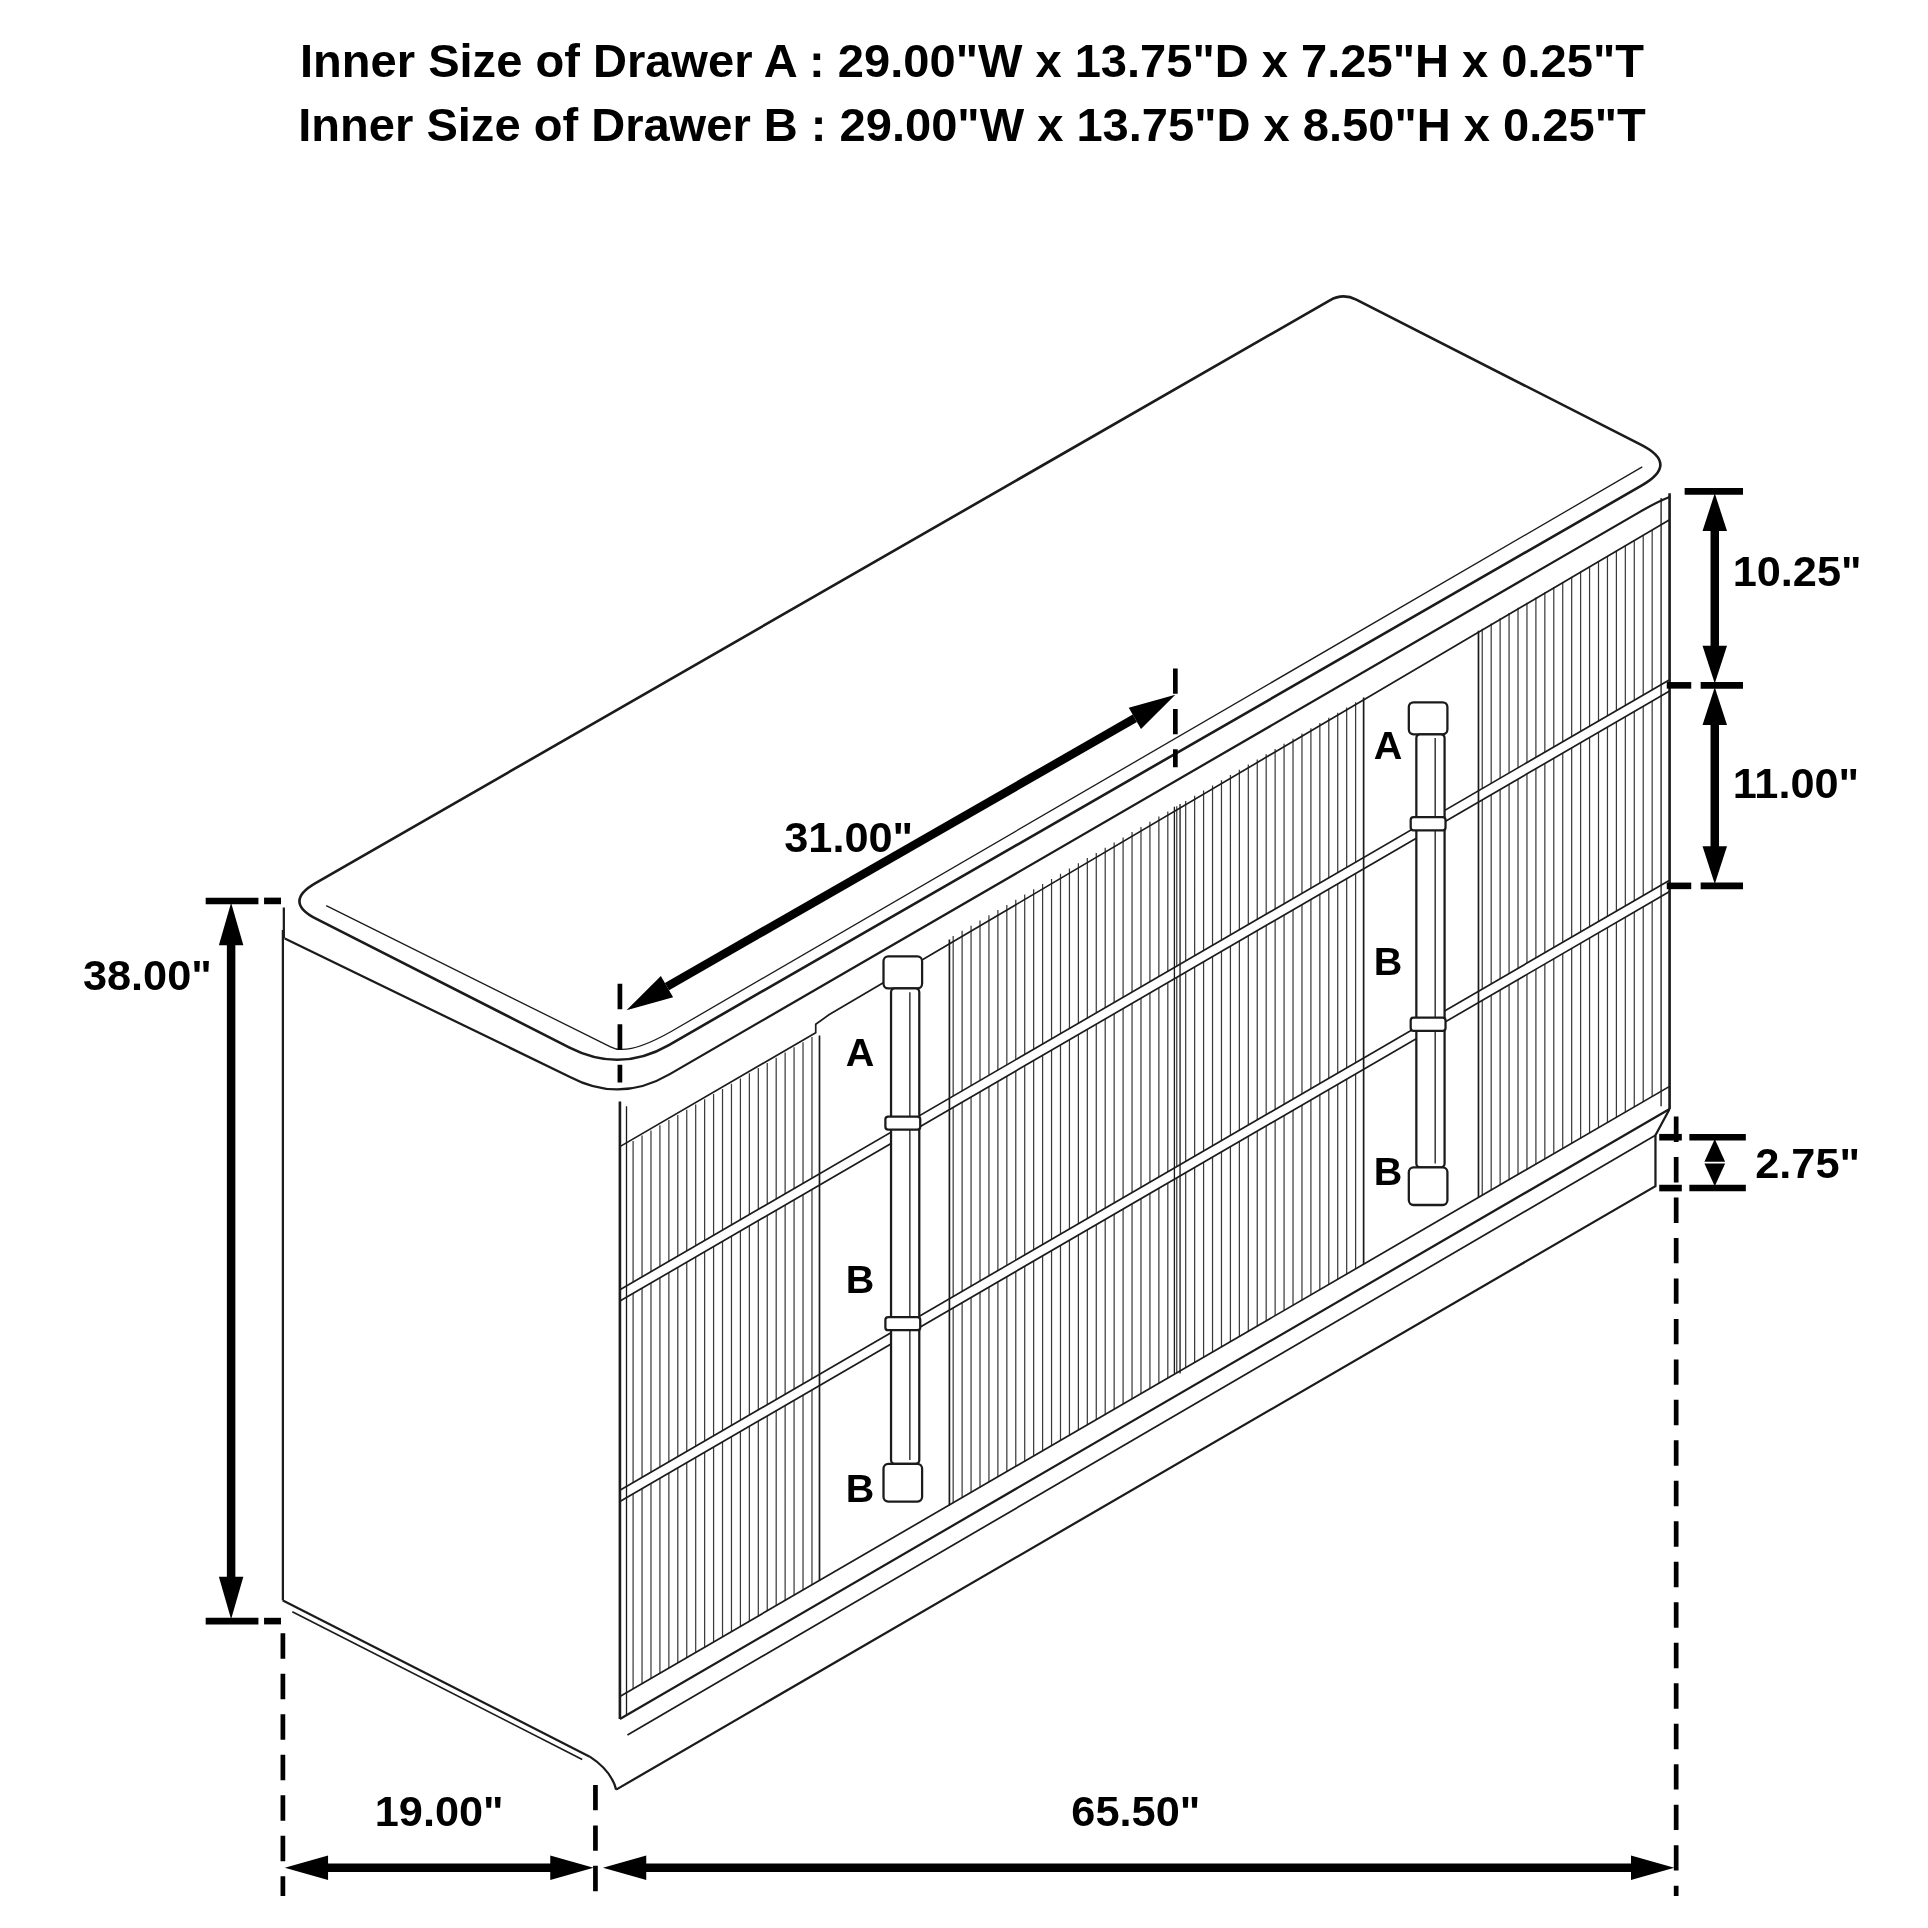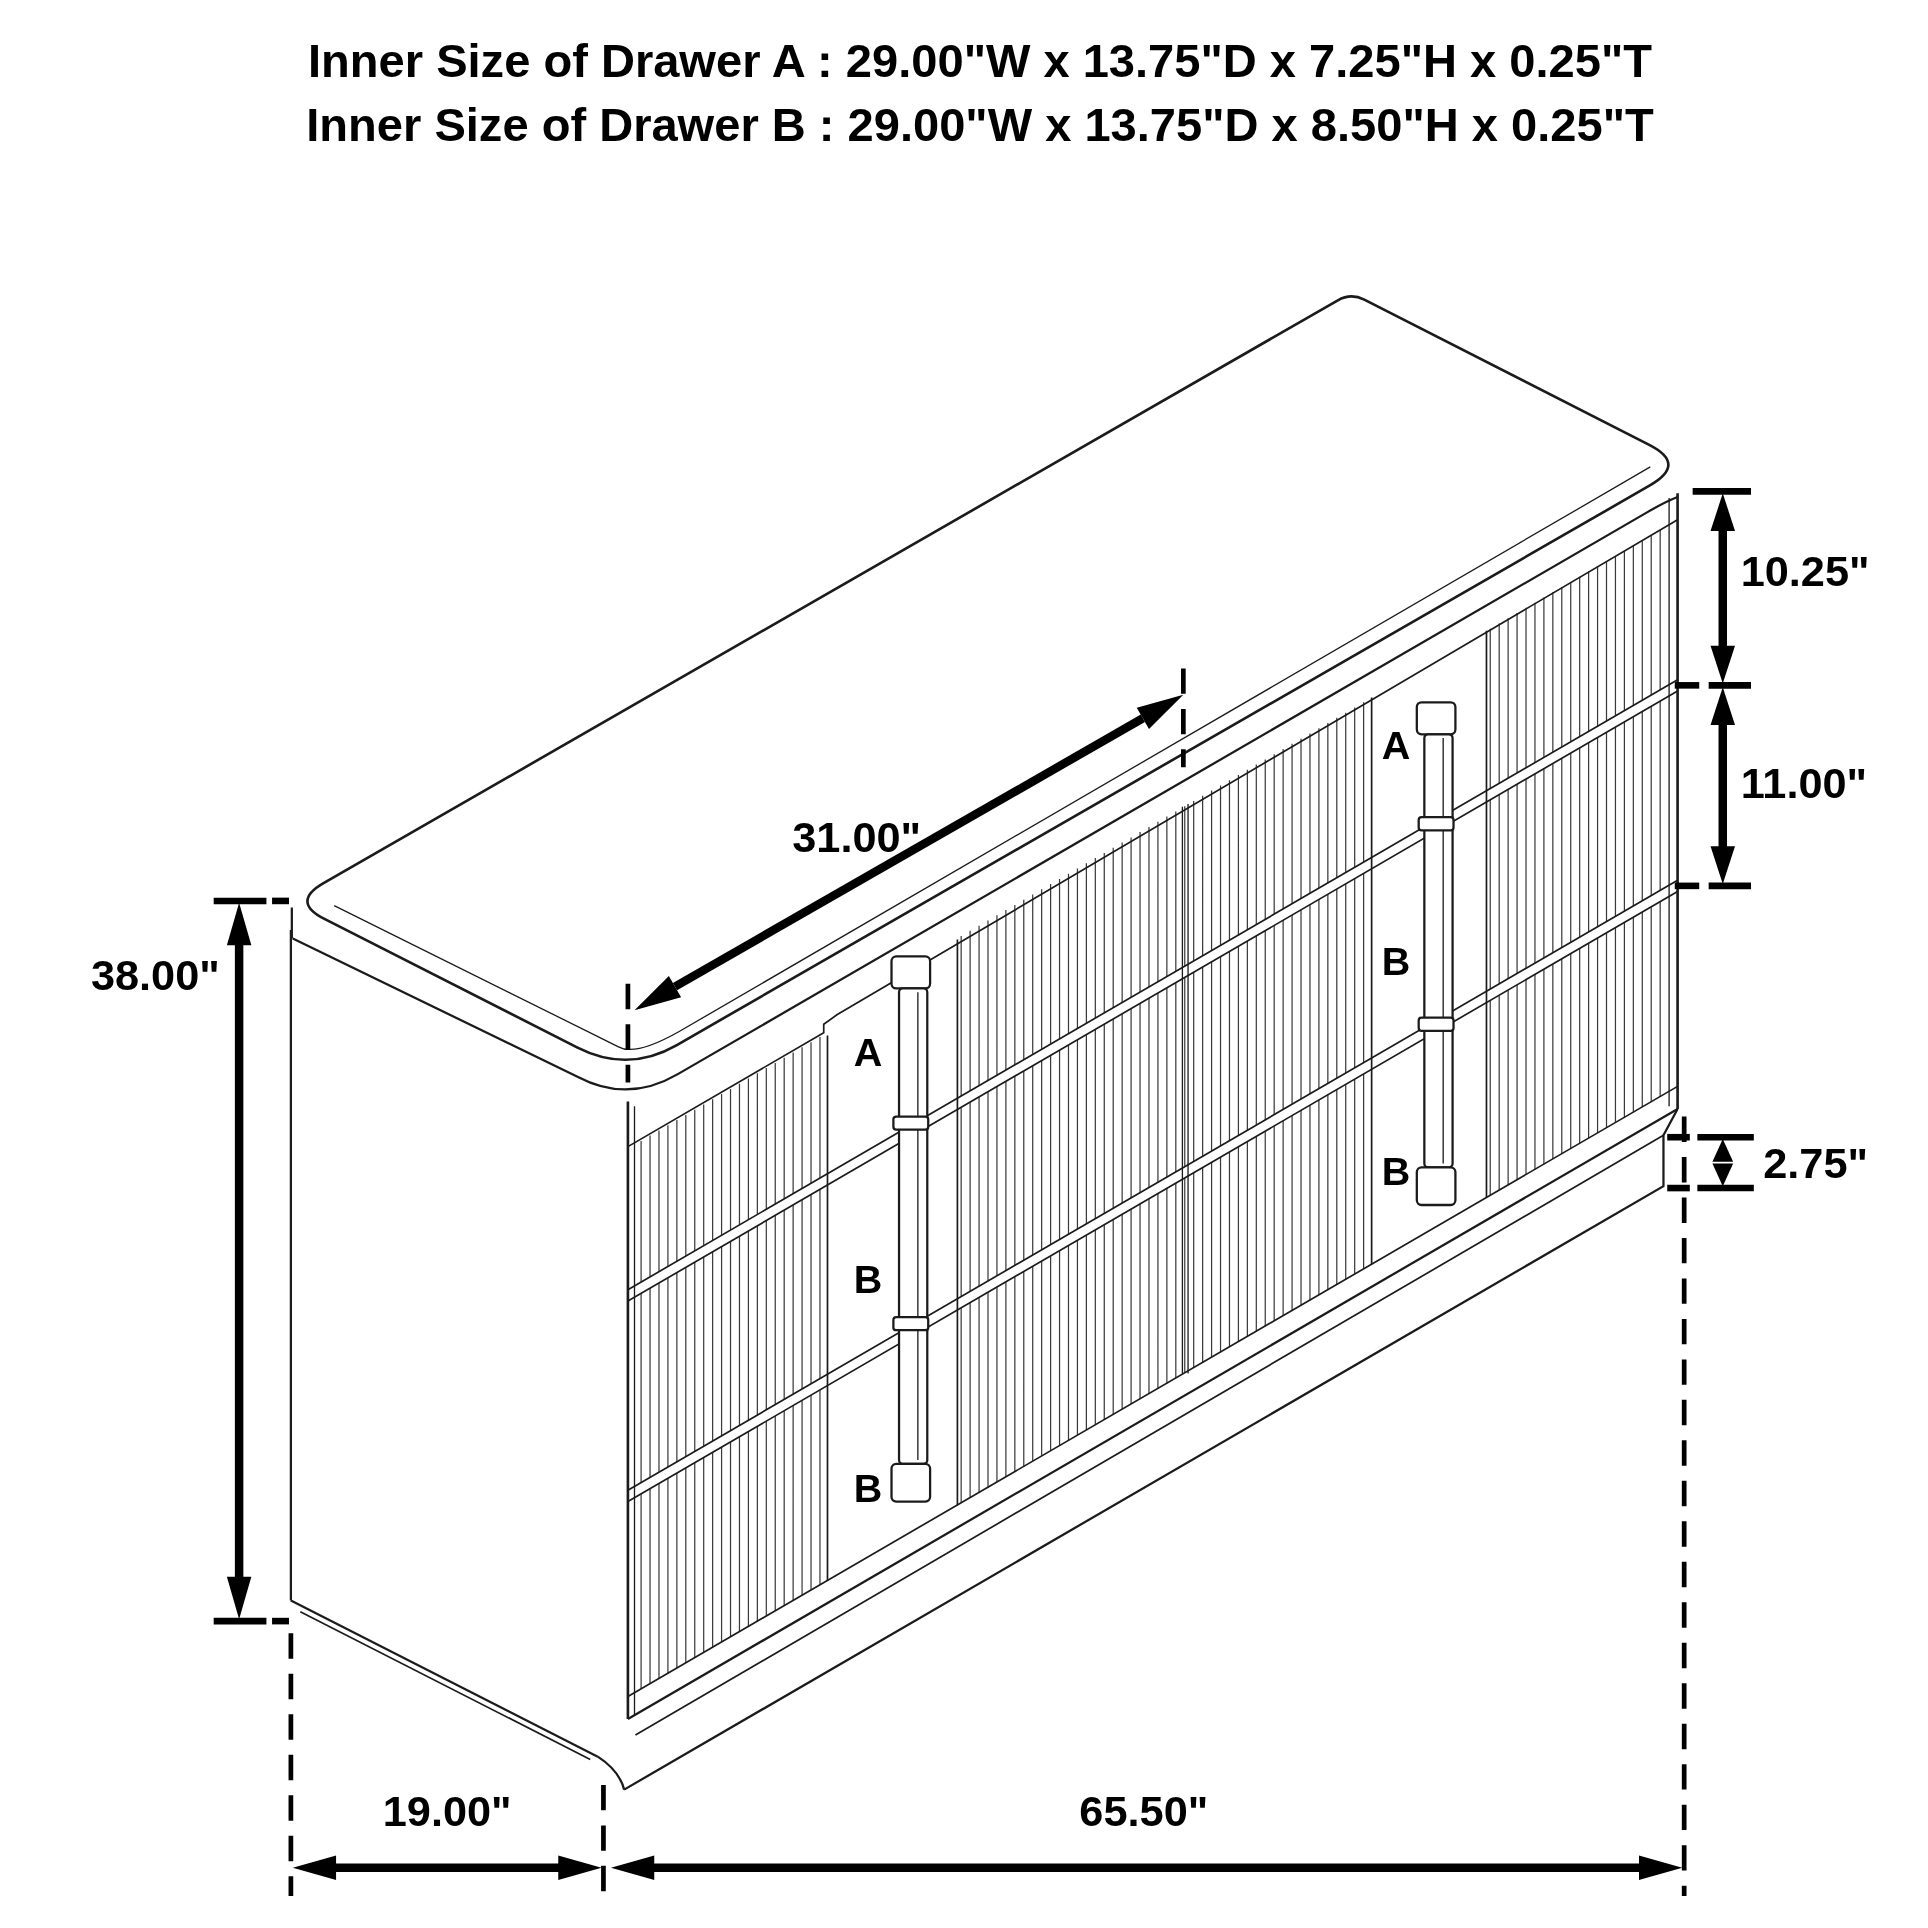--- a/index.html
+++ b/index.html
@@ -1,17 +1,17 @@
 <!DOCTYPE html>
 <html style="font-size:15px"><head>
 <meta charset="utf-8">
 <style>
   html,body{margin:0;padding:0;background:#ffffff;}
   body{width:1928px;height:1928px;overflow:hidden;}
-  #stage{position:absolute;left:16px;top:0;width:1532px;height:1928px;}
+  #stage{position:absolute;left:8px;top:0;width:1532px;height:1928px;}
   svg{display:block;}
   text{font-family:"Liberation Sans",sans-serif;font-weight:bold;fill:#000;}
   .title-t{font-size:50px;}
   .dim-t{font-size:46px;}
   .red-t{font-size:42px;}
   .ln{stroke:#1b1b1b;fill:none;}
   .w28{stroke-width:2.8;}
   .w25{stroke-width:2.4;}
   .w18{stroke-width:1.8;}
   .w14{stroke-width:1.4;}

